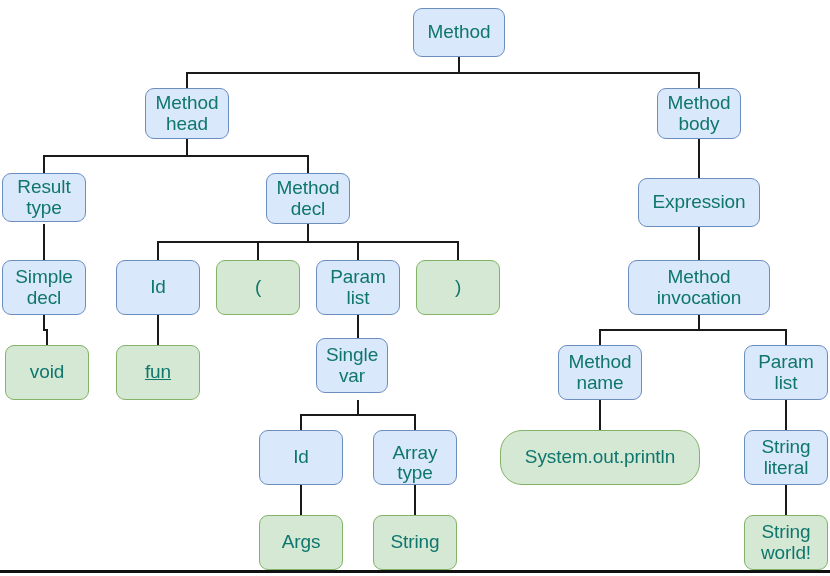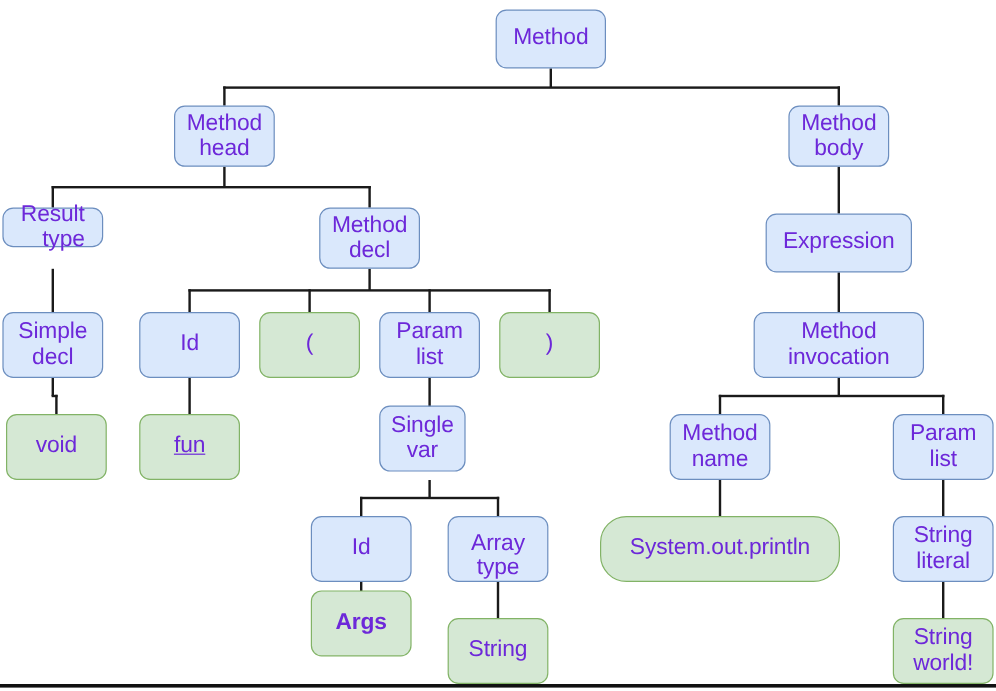--- a/index.html
+++ b/index.html
@@ -16,21 +16,21 @@
     height: 576px;
     background: #ffffff;
     overflow: hidden;
   }
   .node {
     position: absolute;
     box-sizing: border-box;
     border-radius: 9px;
     border: 1.5px solid #6c8ebf;
     background: #dae8fc;
-    color: #6d28d9;
+    color: #0f766e;
     display: flex;
     align-items: center;
     justify-content: center;
     text-align: center;
     font-size: 19px;
     line-height: 1.08;
     letter-spacing: -0.1px;
     z-index: 2;
     padding: 0 3px;
   }
@@ -104,21 +104,21 @@
         <span class="label">Method</span>
       </div>
       <div class="node" style="left: 145px; top: 88px; width: 84px; height: 51px;">
         <span class="label">Method
 head</span>
       </div>
       <div class="node" style="left: 657px; top: 88px; width: 84px; height: 51px;">
         <span class="label">Method
 body</span>
       </div>
-      <div class="node" style="left: 2px; top: 173px; width: 84px; height: 33px; text-align: right;">
+      <div class="node" style="left: 2px; top: 173px; width: 84px; height: 49px;">
         <span class="label">Result
 type</span>
       </div>
       <div class="node" style="left: 266px; top: 173px; width: 84px; height: 51px;">
         <span class="label">Method
 decl</span>
       </div>
       <div class="node" style="left: 638px; top: 178px; width: 122px; height: 49px;">
         <span class="label">Expression</span>
       </div>
@@ -168,21 +168,21 @@
         <span class="label">Array
 type</span>
       </div>
       <div class="node terminal" style="left: 500px; top: 430px; width: 200px; height: 55px; border-radius: 22px;">
         <span class="label">System.out.println</span>
       </div>
       <div class="node" style="left: 744px; top: 430px; width: 84px; height: 55px;">
         <span class="label">String
 literal</span>
       </div>
-      <div class="node terminal" style="left: 259px; top: 492px; width: 84px; height: 55px; font-weight: bold;">
+      <div class="node terminal" style="left: 259px; top: 515px; width: 84px; height: 55px;">
         <span class="label">Args</span>
       </div>
       <div class="node terminal" style="left: 373px; top: 515px; width: 84px; height: 55px;">
         <span class="label">String</span>
       </div>
       <div class="node terminal" style="left: 744px; top: 515px; width: 84px; height: 55px;">
         <span class="label">String
 world!</span>
       </div>
     </div>

